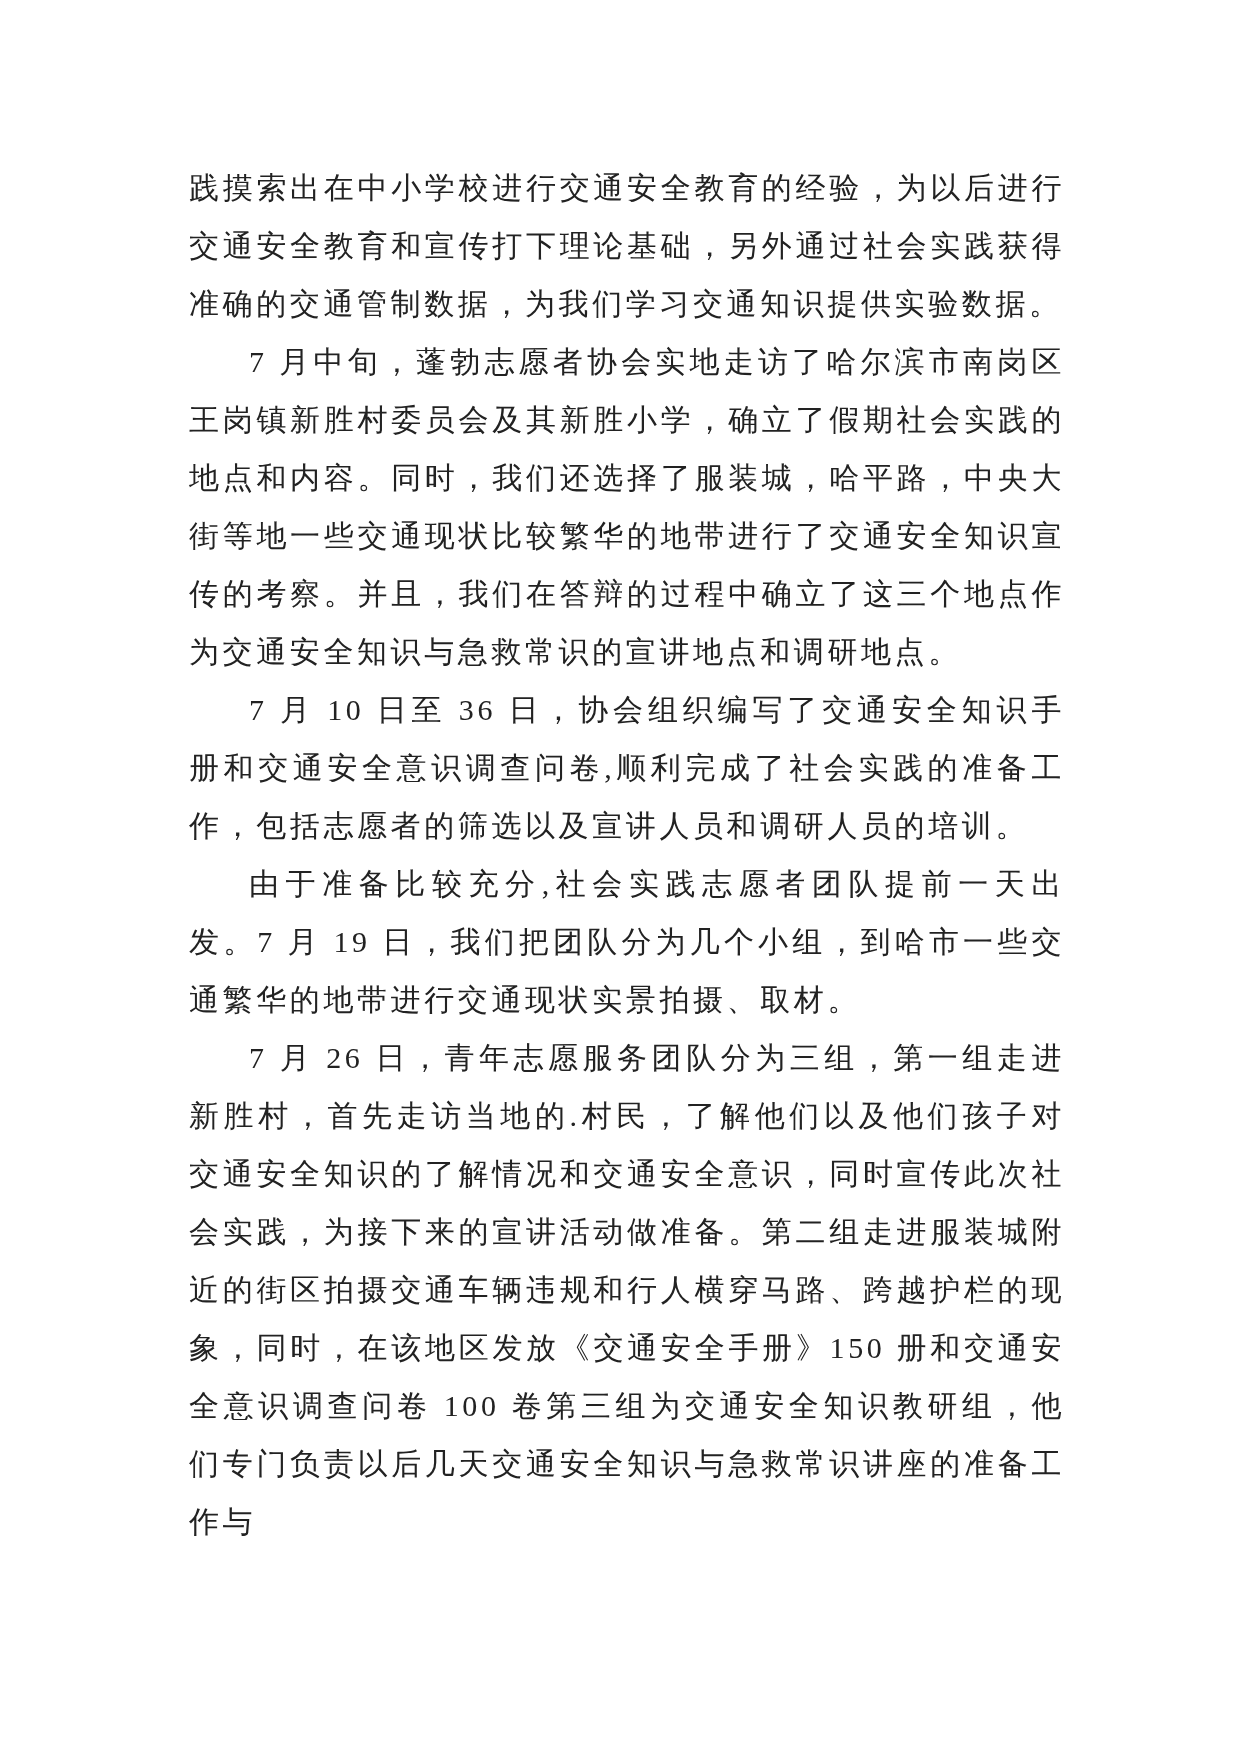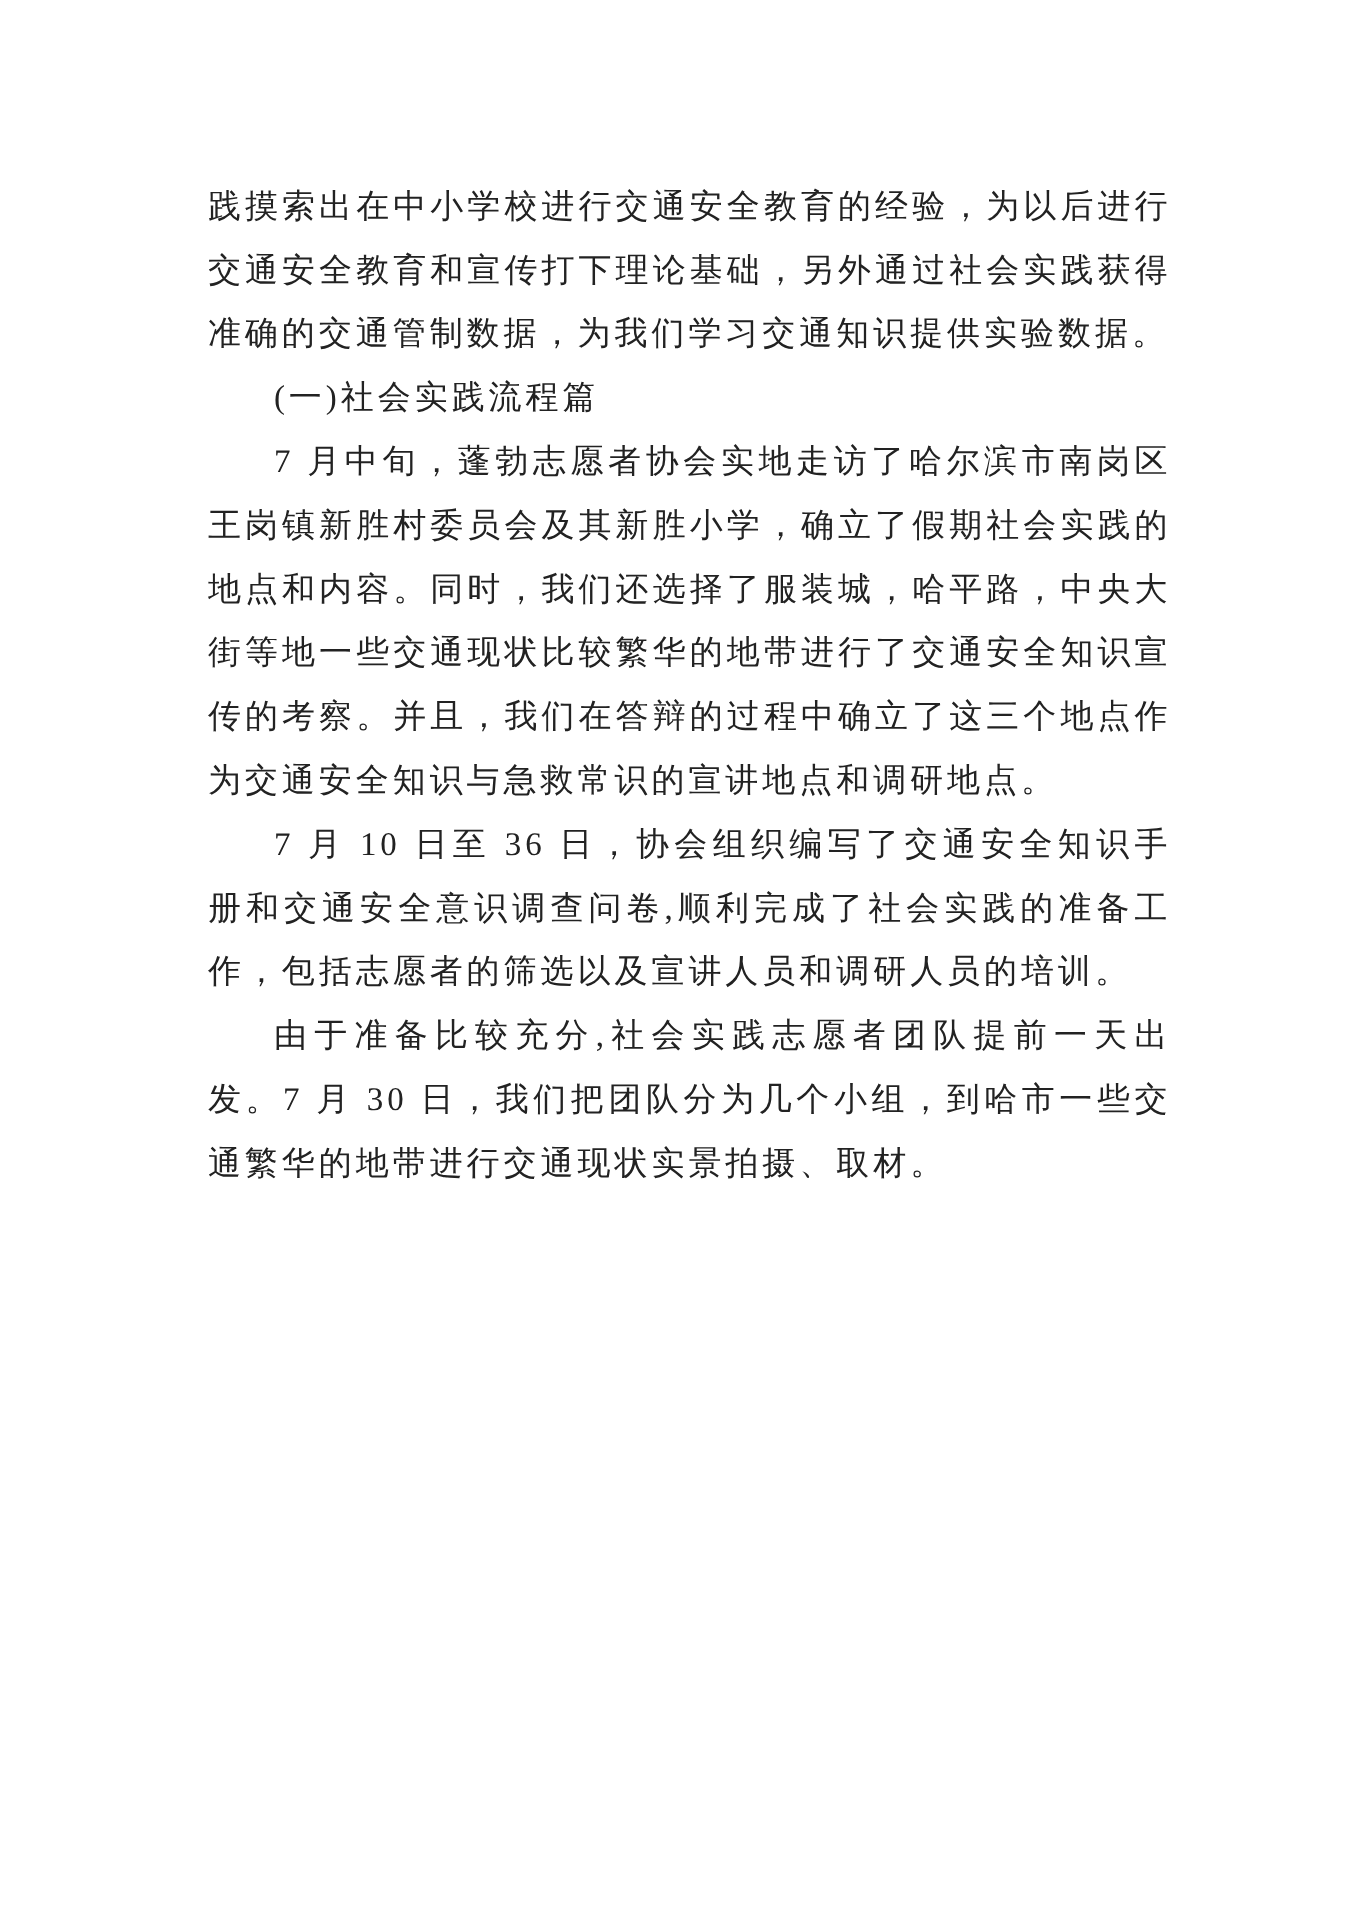--- a/index.html
+++ b/index.html
@@ -39,18 +39,18 @@
   .para.indent {
     text-indent: 2em;
   }
 </style>
 </head>
 <body>
 
 <div class="page">
   <div class="doc">
       <p class="para">践摸索出在中小学校进行交通安全教育的经验，为以后进行交通安全教育和宣传打下理论基础，另外通过社会实践获得准确的交通管制数据，为我们学习交通知识提供实验数据。</p>
-      <p class="para indent">(一)社会实践流程篇</p>
       <p class="para indent">7 月中旬，蓬勃志愿者协会实地走访了哈尔滨市南岗区王岗镇新胜村委员会及其新胜小学，确立了假期社会实践的地点和内容。同时，我们还选择了服装城，哈平路，中央大街等地一些交通现状比较繁华的地带进行了交通安全知识宣传的考察。并且，我们在答辩的过程中确立了这三个地点作为交通安全知识与急救常识的宣讲地点和调研地点。</p>
       <p class="para indent">7 月 10 日至 36 日，协会组织编写了交通安全知识手册和交通安全意识调查问卷,顺利完成了社会实践的准备工作，包括志愿者的筛选以及宣讲人员和调研人员的培训。</p>
-      <p class="para indent">由于准备比较充分,社会实践志愿者团队提前一天出发。7 月 30 日，我们把团队分为几个小组，到哈市一些交通繁华的地带进行交通现状实景拍摄、取材。</p>
+      <p class="para indent">由于准备比较充分,社会实践志愿者团队提前一天出发。7 月 19 日，我们把团队分为几个小组，到哈市一些交通繁华的地带进行交通现状实景拍摄、取材。</p>
+      <p class="para indent">7 月 26 日，青年志愿服务团队分为三组，第一组走进新胜村，首先走访当地的.村民，了解他们以及他们孩子对交通安全知识的了解情况和交通安全意识，同时宣传此次社会实践，为接下来的宣讲活动做准备。第二组走进服装城附近的街区拍摄交通车辆违规和行人横穿马路、跨越护栏的现象，同时，在该地区发放《交通安全手册》150 册和交通安全意识调查问卷 100 卷第三组为交通安全知识教研组，他们专门负责以后几天交通安全知识与急救常识讲座的准备工作与</p>
     </div>
 </div>
 
 </body></html>

